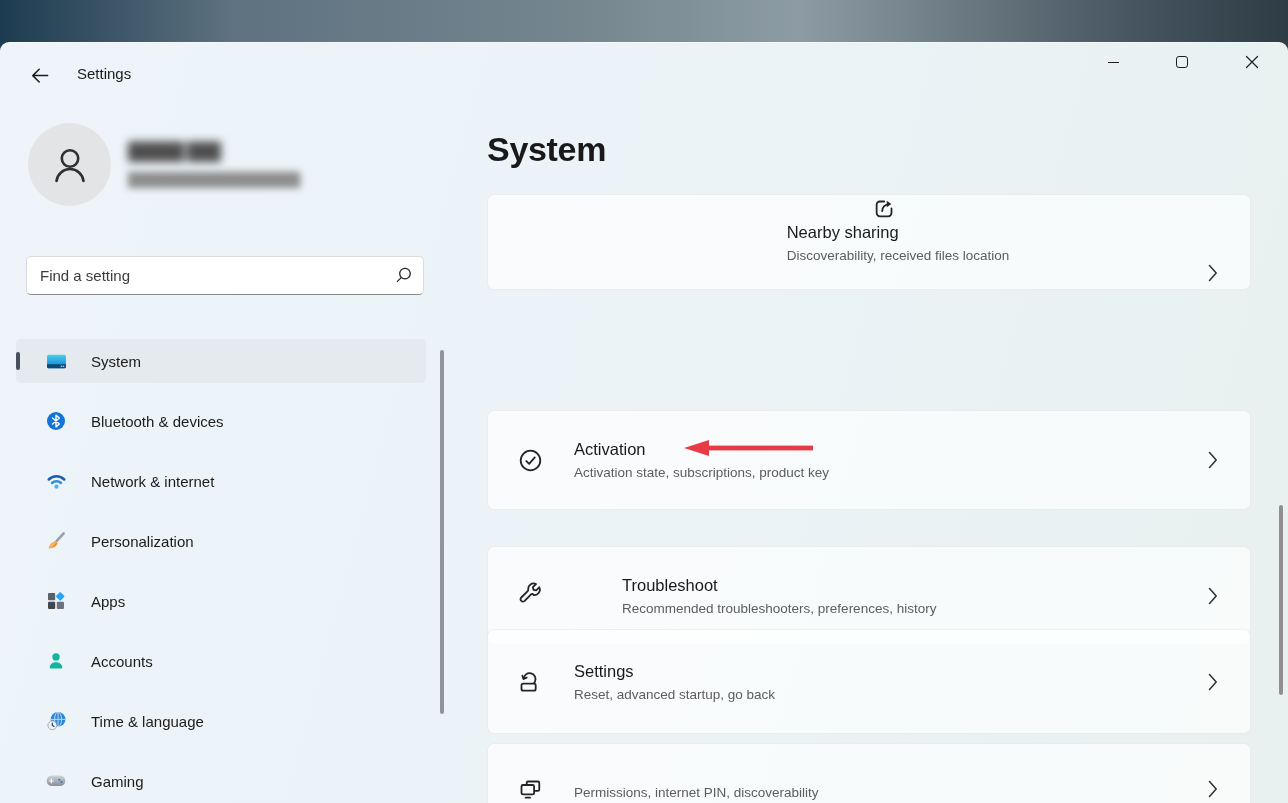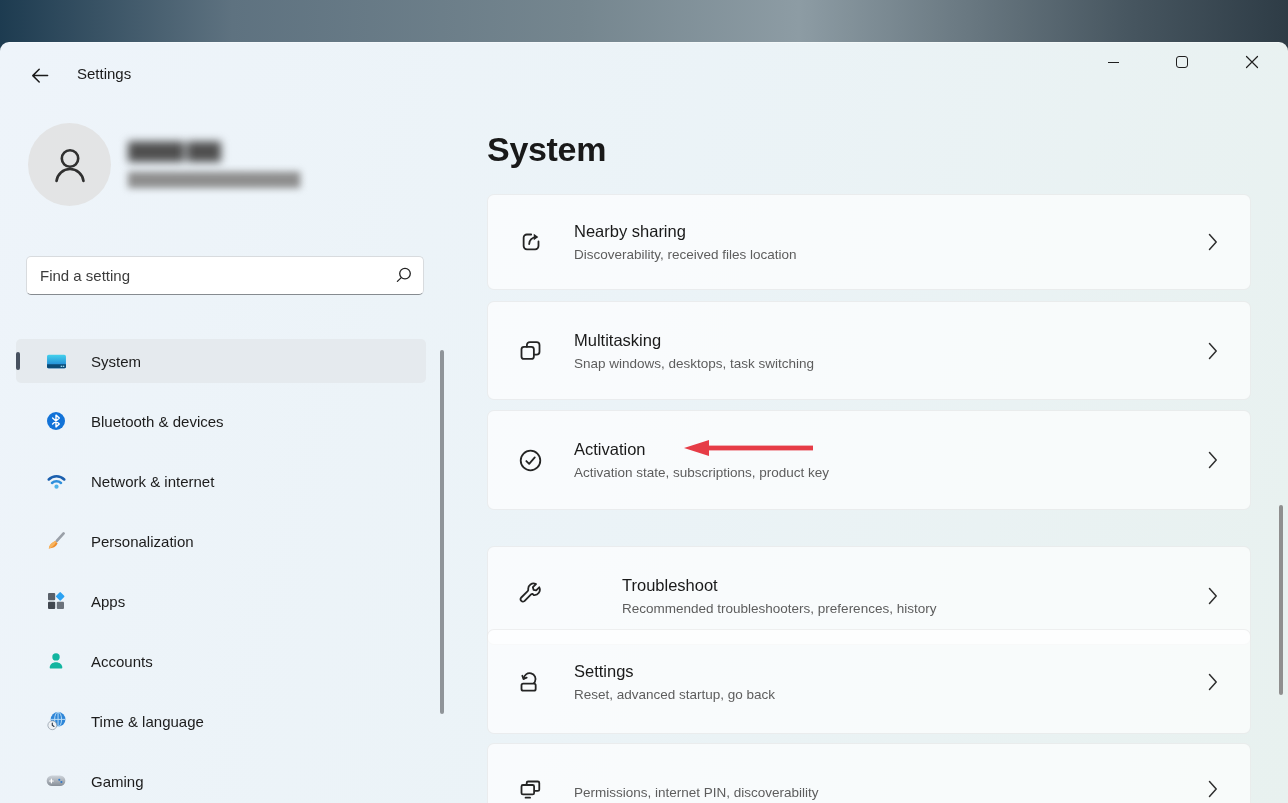--- a/index.html
+++ b/index.html
@@ -209,56 +209,39 @@
       </svg>
     </span>
     <span class="nav-label">Gaming</span>
   </div>
 
   <div class="abs side-scrollbar"></div>
   <div class="abs peek-item"></div>
 
   <div class="abs page-title">System</div>
 
-  <div class="abs card" style="top:151px; height:96px;">
+  <div class="abs card" style="top:151px; height:96px;flex-direction:column;">
     <span class="card-icon">
       <svg width="27" height="27" viewBox="0 0 24 24" fill="none" stroke="#242424" stroke-width="1.6" stroke-linecap="round" stroke-linejoin="round">
         <path d="M12.6 4.9 H8.8 a2.9 2.9 0 0 0-2.9 2.9 v7.4 a2.9 2.9 0 0 0 2.9 2.9 h7.4 a2.9 2.9 0 0 0 2.9-2.9 v-4.2"></path>
         <path d="M10.8 13.4 c.3-3.7 2.8-5.8 6.4-6.1"></path>
         <path d="M14.9 4.2 l4 2.9 -4 2.9 z" fill="#242424" stroke="none"></path>
       </svg>
     </span>
     <span class="card-text">
       <div class="card-title">Nearby sharing</div>
       <div class="card-sub">Discoverability, received files location</div>
     </span>
     <span class="card-chevron">
       <svg width="10" height="20" viewBox="0 0 10 20">
           <path d="M1.5 2.5 L8.2 10 L1.5 17.5" stroke="#2e2e2e" stroke-width="1.5" fill="none" stroke-linecap="round" stroke-linejoin="round"></path>
         </svg>
     </span>
   </div>
 
-  <div class="abs card" style="top:258px; height:99px;">
-    <span class="card-icon">
-      <svg width="27" height="27" viewBox="0 0 24 24" fill="none" stroke="#242424" stroke-width="1.6" stroke-linecap="round" stroke-linejoin="round">
-        <rect x="4" y="8.7" width="11" height="10.8" rx="2.2"></rect>
-        <path d="M8.8 8.7 V7.1 a2.6 2.6 0 0 1 2.6-2.6 h6 a2.6 2.6 0 0 1 2.6 2.6 v6 a2.6 2.6 0 0 1-2.6 2.6 h-2.4"></path>
-      </svg>
-    </span>
-    <span class="card-text">
-      <div class="card-title">Multitasking</div>
-      <div class="card-sub">Snap windows, desktops, task switching</div>
-    </span>
-    <span class="card-chevron">
-      <svg width="10" height="20" viewBox="0 0 10 20">
-          <path d="M1.5 2.5 L8.2 10 L1.5 17.5" stroke="#2e2e2e" stroke-width="1.5" fill="none" stroke-linecap="round" stroke-linejoin="round"></path>
-        </svg>
-    </span>
-  </div>
 
   <div class="abs card" style="top:367px; height:100px;">
     <span class="card-icon">
       <svg width="27" height="27" viewBox="0 0 24 24" fill="none" stroke="#242424" stroke-width="1.6" stroke-linecap="round" stroke-linejoin="round">
         <circle cx="12" cy="12" r="8.7"></circle>
         <path d="M8.3 12.5 l2.5 2.5 5-5.7"></path>
       </svg>
     </span>
     <span class="card-text">
       <div class="card-title">Activation</div>

